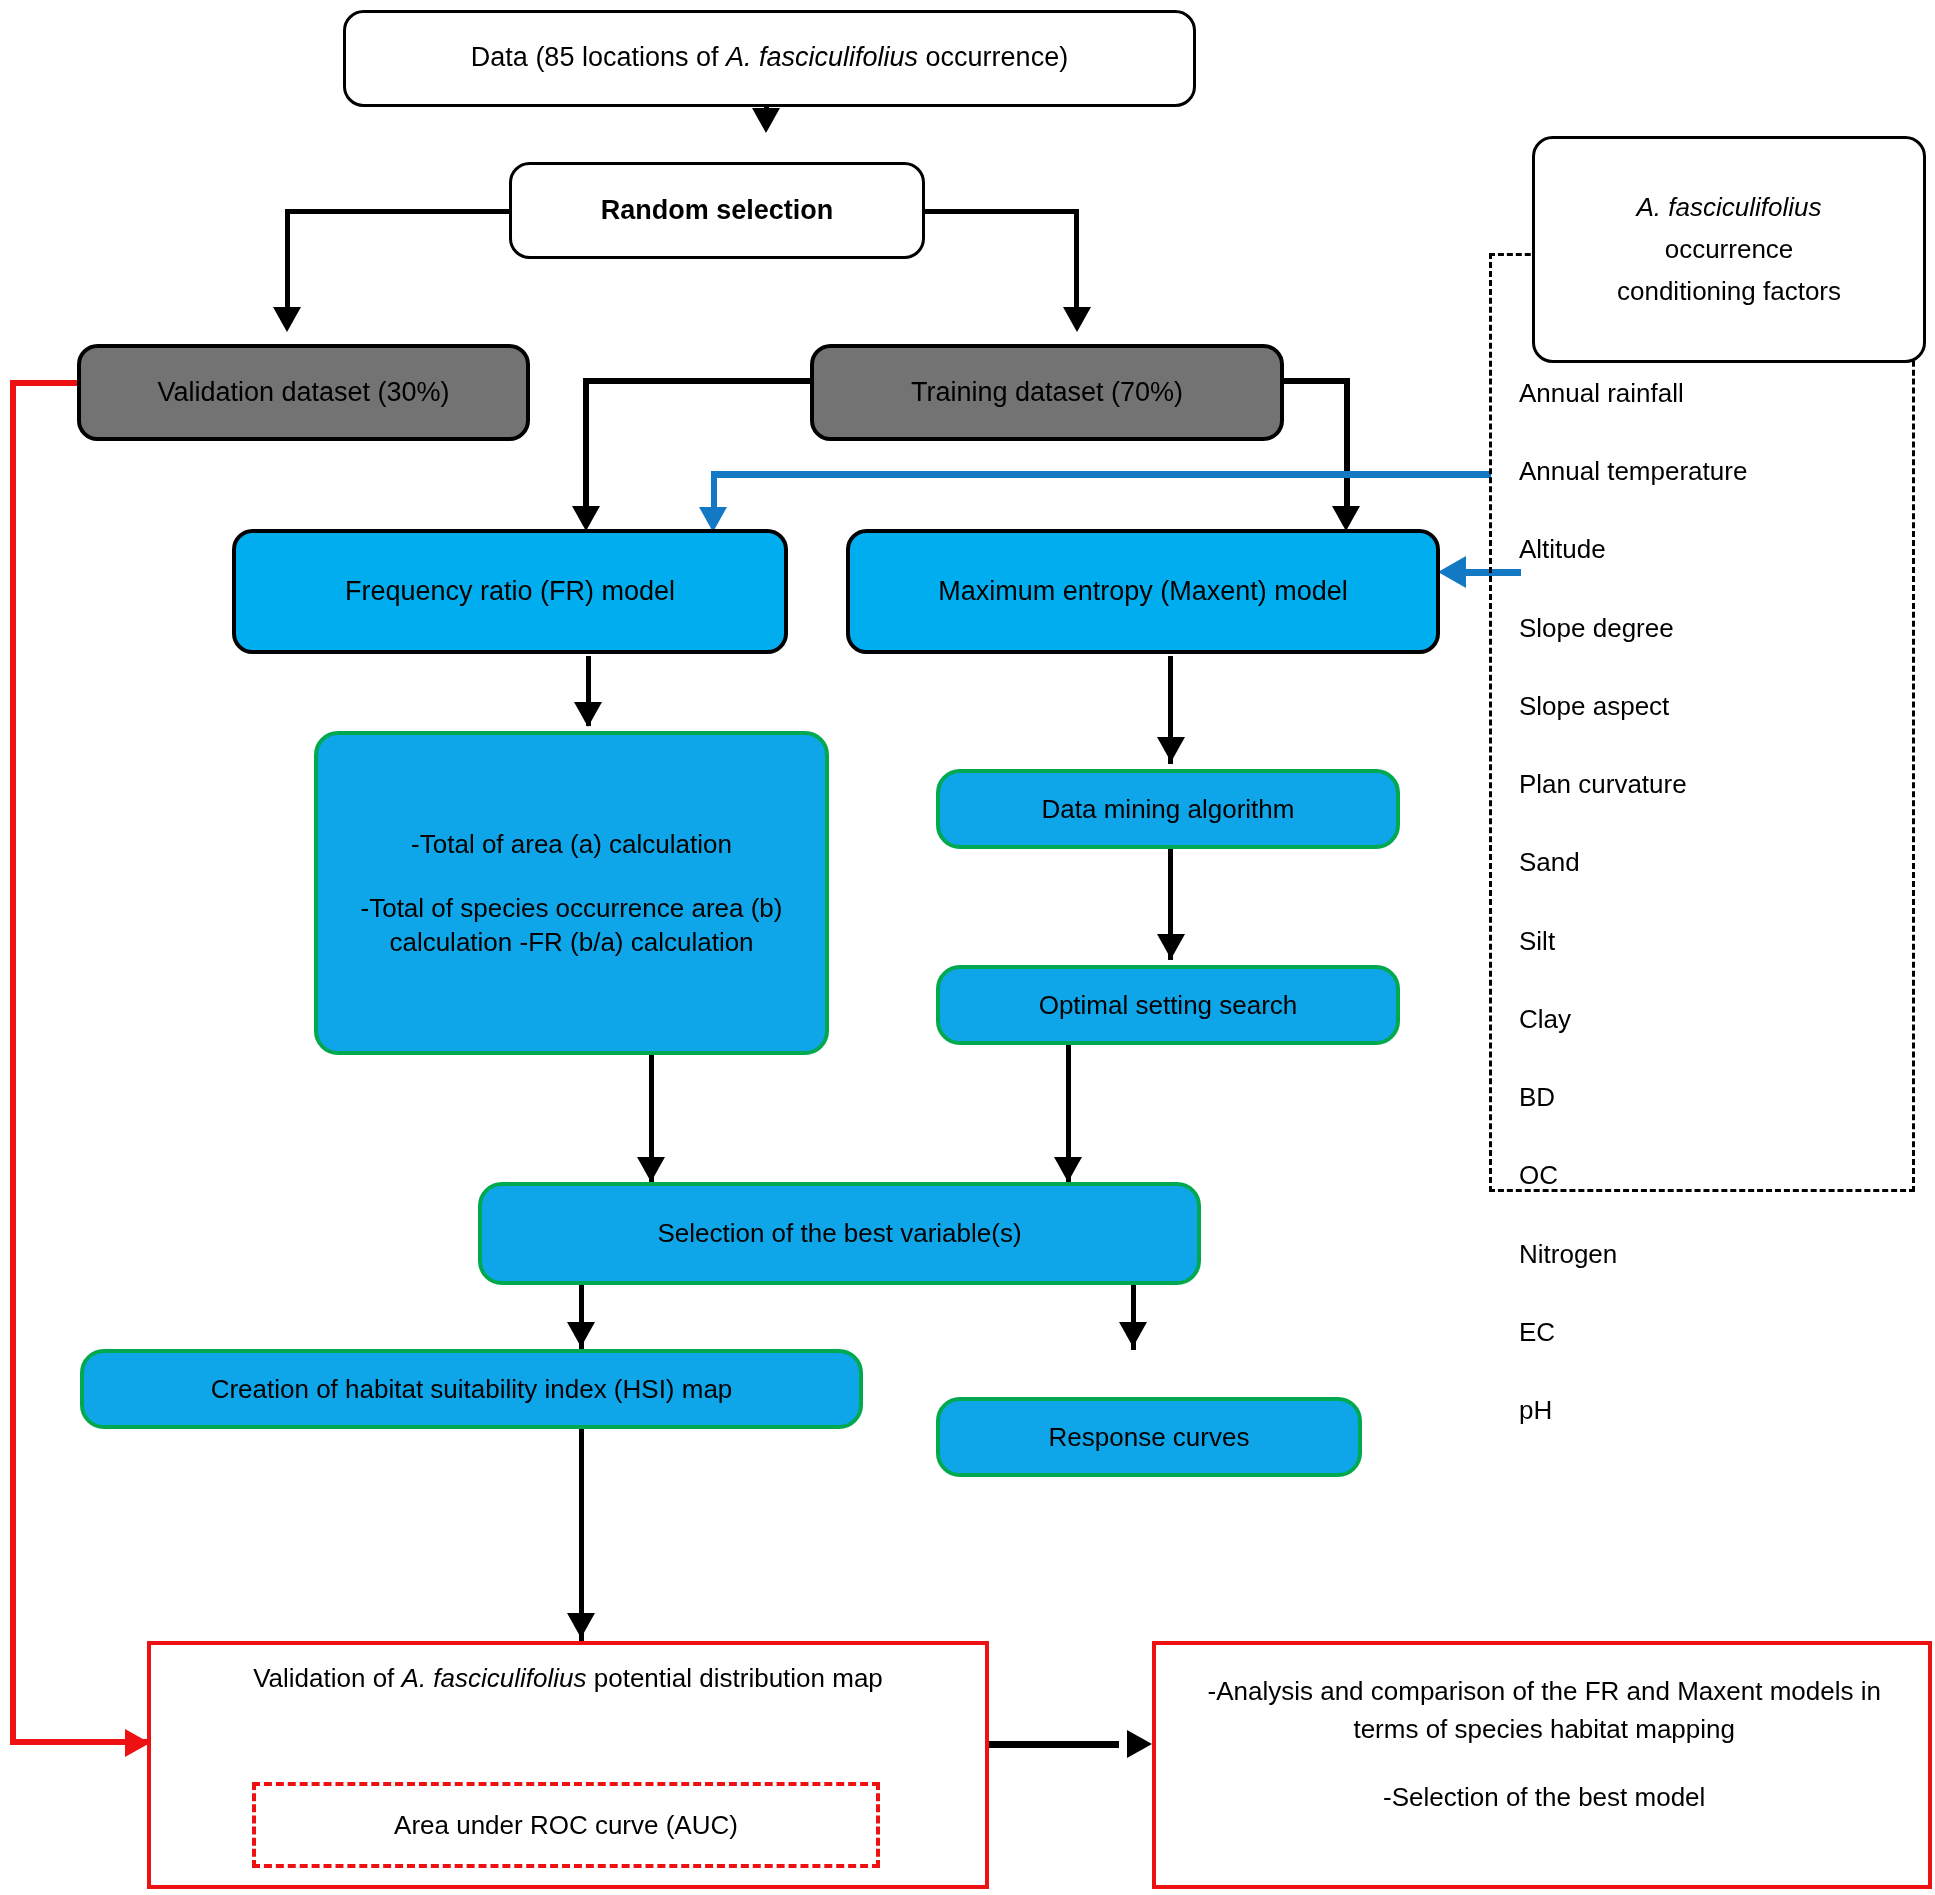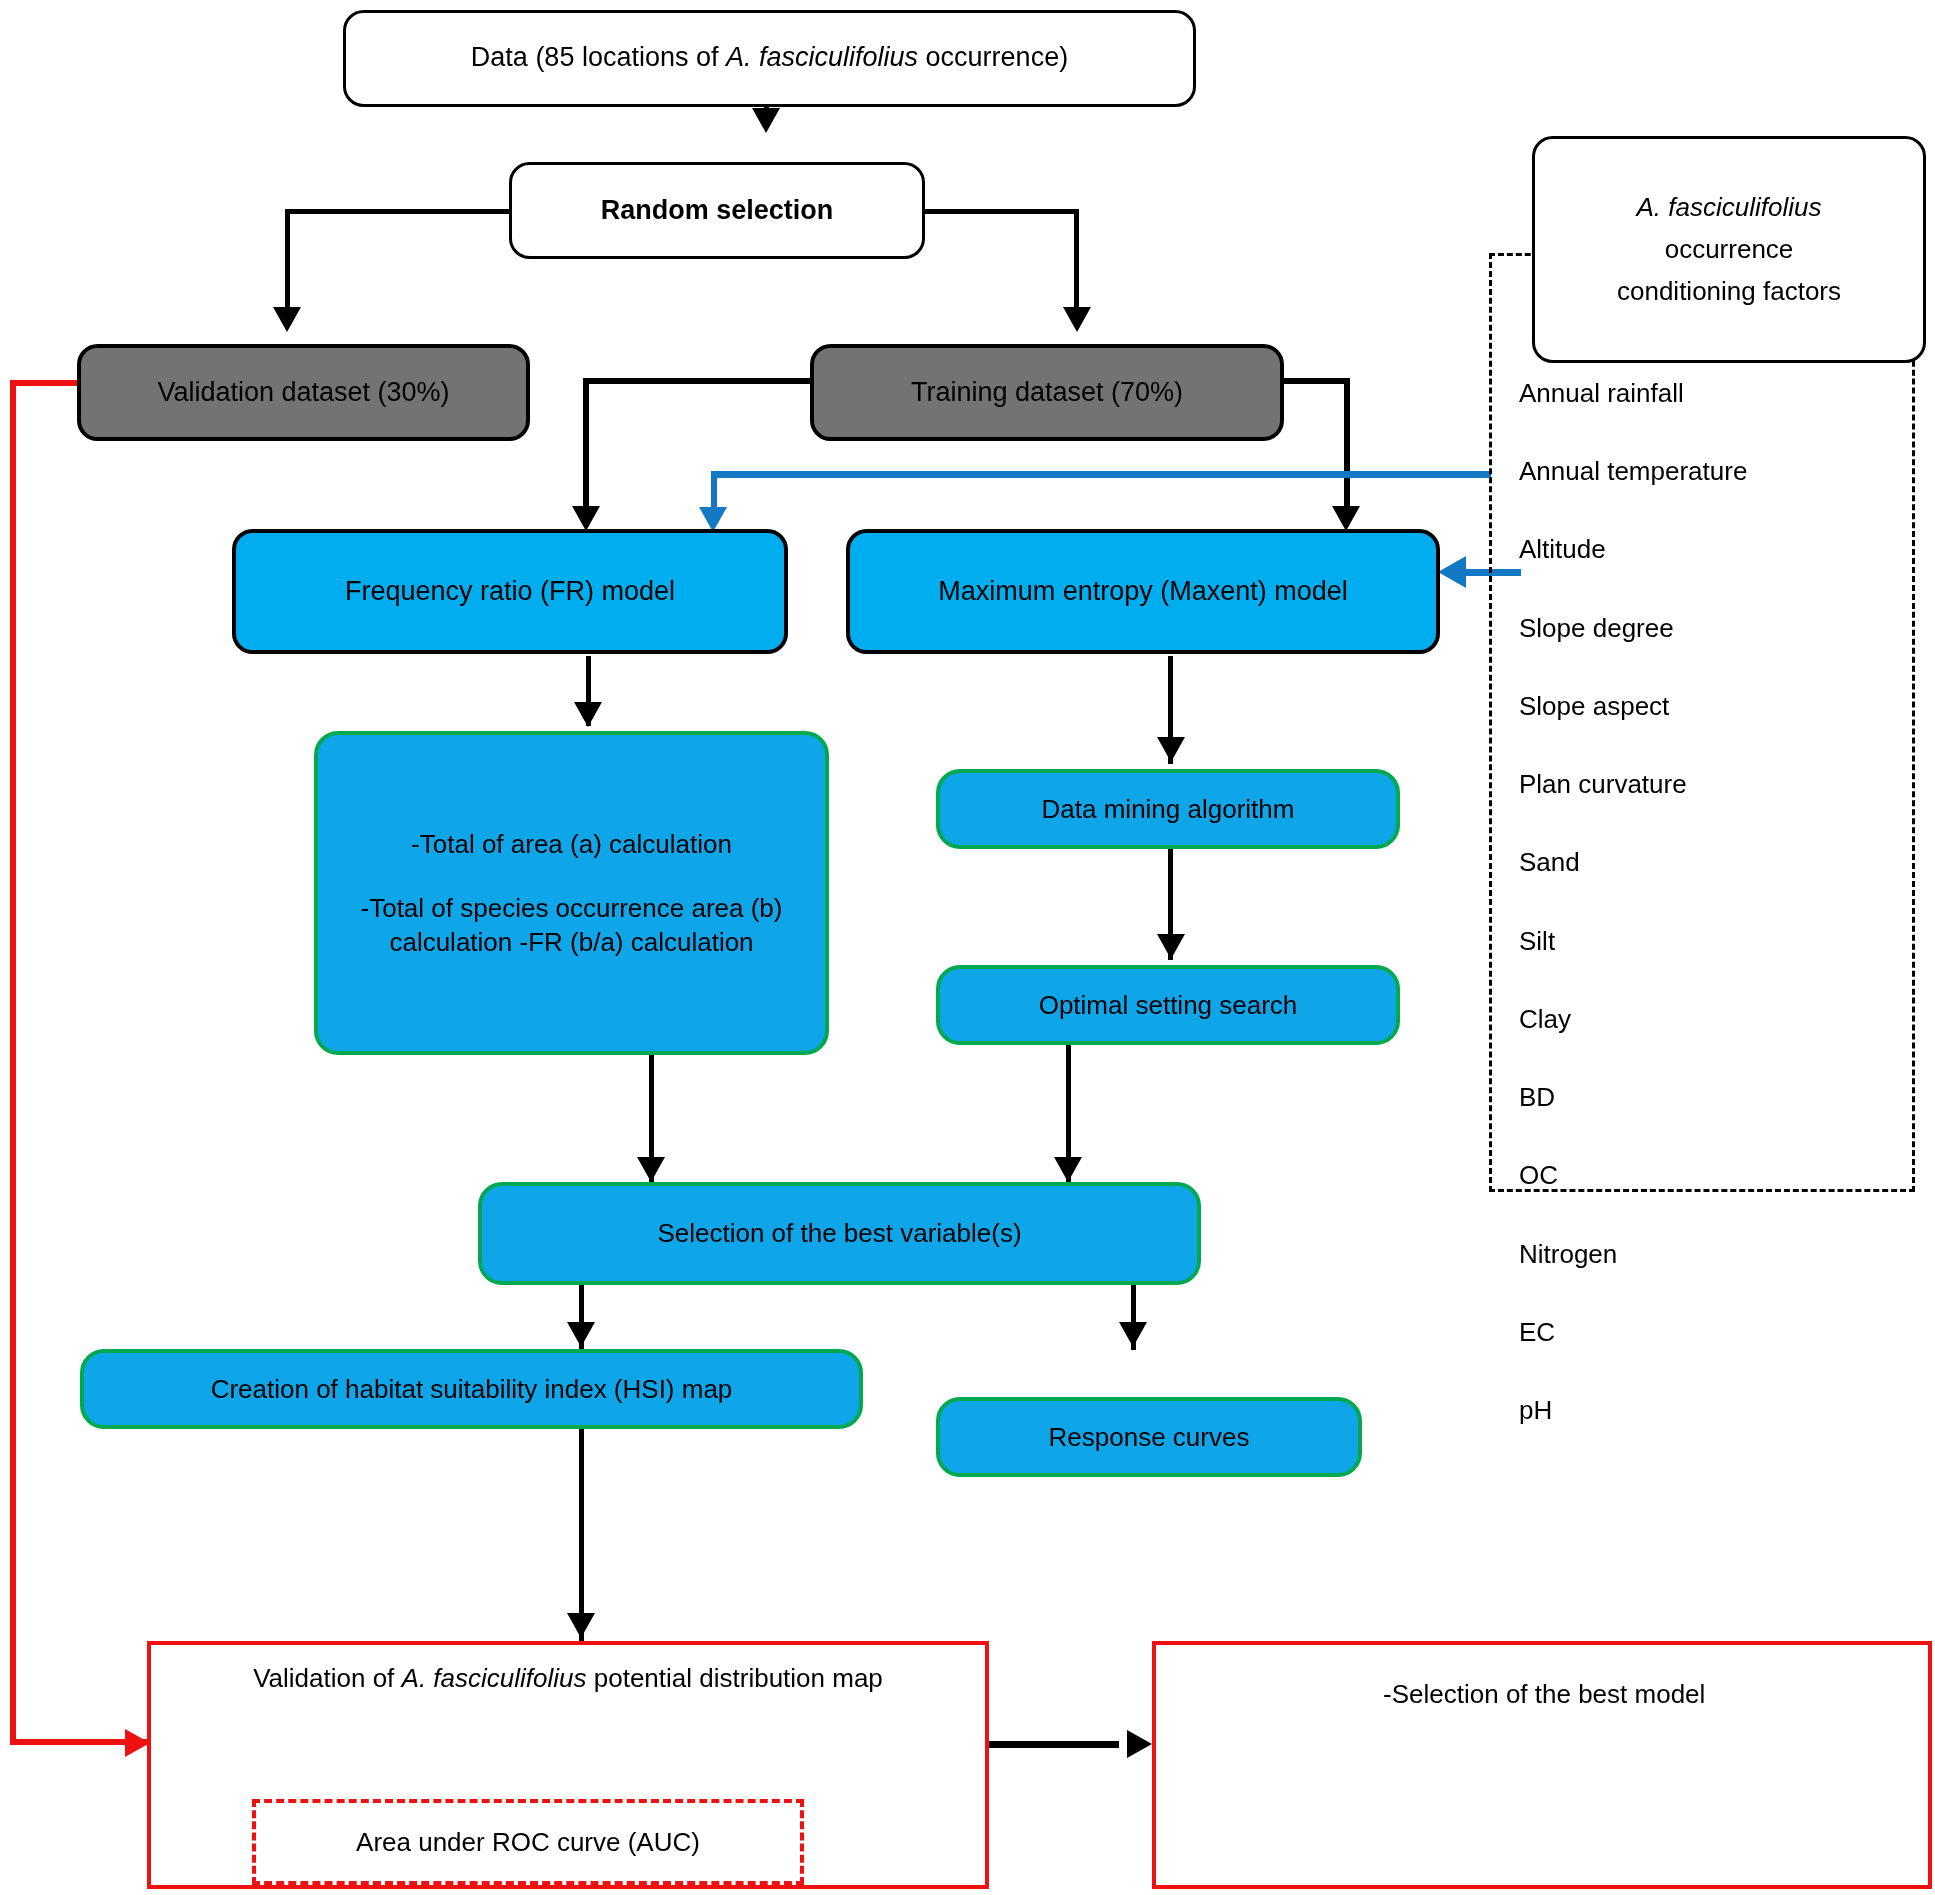--- a/index.html
+++ b/index.html
@@ -155,26 +155,27 @@
   </div>
 
   <div class="node grn f48" style="left:936px;top:1349px;width:426px;height:80px;margin-top:48px;">
     <span class="txt">Response curves</span>
   </div>
 
   <div class="node red" style="left:147px;top:1641px;width:842px;height:248px;display:block;">
     <div class="f48" style="text-align:center;padding:16px 32px 0 32px;line-height:1.35;">
       <span>Validation of </span><span class="ital">A. fasciculifolius</span><span> potential distribution map</span>
     </div>
-    <div class="node reddash f48" style="position:absolute;left:101px;top:154px;width:552px;height:86px;">
+    <div class="node reddash f48" style="position:absolute;left:101px;top:137px;width:628px;height:86px;">
       <span class="txt">Area under ROC curve (AUC)</span>
     </div>
   </div>
 
   <div class="node red" style="left:1152px;top:1641px;width:780px;height:248px;display:block;">
+    <div class="f48" style="padding:28px 21.6px 0 26px;line-height:1.45;">-Analysis and comparison of the FR and Maxent models in terms of species habitat mapping</div>
     <div class="f48" style="padding:32px 21.6px 0 26px;">-Selection of the best model</div>
   </div>
 
   <div class="node blk f48" style="left:1532px;top:136px;width:394px;height:227px;flex-direction:column;justify-content:center;gap:7.6px;background:#fff;">
     <span class="txt ital">A. fasciculifolius</span>
     <span class="txt">occurrence</span>
     <span class="txt">conditioning factors</span>
   </div>
 
   <div class="factor" style="left:1519px;top:378px;">Annual rainfall</div>

